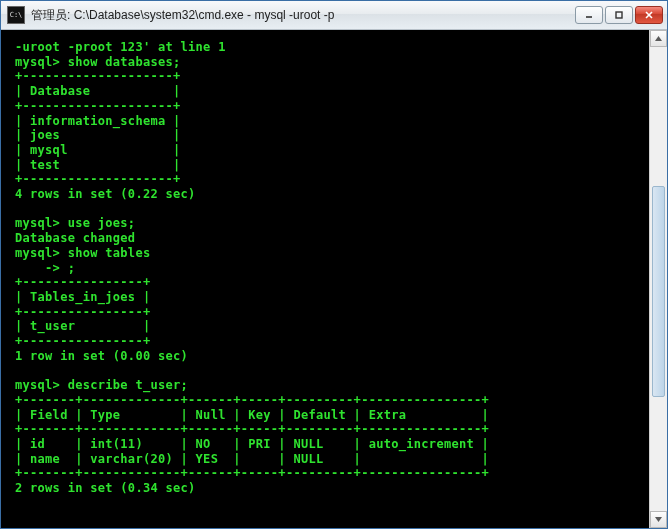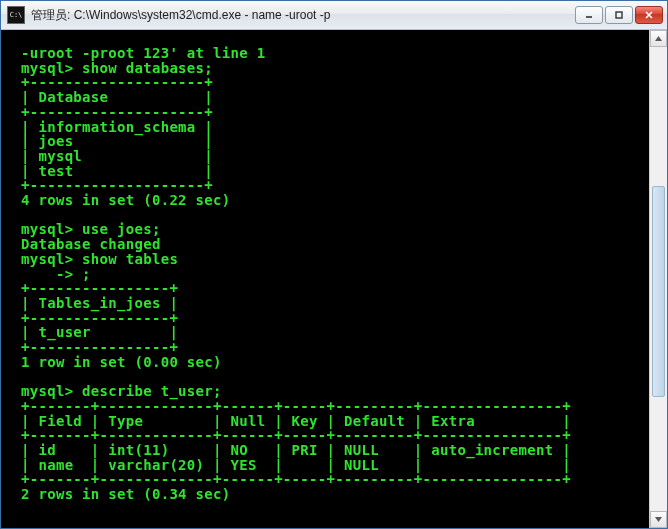--- a/index.html
+++ b/index.html
@@ -70,23 +70,23 @@
   }
   .winbtn svg { display: block; }
   .terminal {
     flex: 1;
     background: #000;
     padding: 2px 6px 4px 6px;
     overflow: hidden;
     position: relative;
   }
   .terminal pre {
-    margin: 14px;
+    margin: 8px;
     font-family: "Lucida Console","Consolas",monospace;
-    font-size: 14px;
+    font-size: 12px;
     line-height: 14.7px;
     color: #2fe32f;
     font-weight: bold;
     white-space: pre;
     letter-spacing: 0.3px;
   }
   .scrollbar {
     position: absolute;
     right: 0;
     top: 0;
@@ -121,21 +121,21 @@
 </style>
 </head>
 <body>
 
 <div class="window">
   <div class="titlebar">
     <div class="icon">
       <span>C:\</span>
     </div>
     <div class="title">
-      <span>管理员: </span><span>C:\Windows\system32\cmd.exe - name  -uroot -p</span>
+      <span>管理员: </span><span>C:\Database\system32\cmd.exe - mysql  -uroot -p</span>
     </div>
     <div class="winbtns">
       <div class="winbtn">
         <svg width="10" height="10" viewBox="0 0 10 10">
             <line x1="2" y1="7" x2="8" y2="7" stroke="#333" stroke-width="1.6"></line>
           </svg>
       </div>
       <div class="winbtn">
         <svg width="10" height="10" viewBox="0 0 10 10">
             <rect x="2" y="2" width="6" height="6" fill="none" stroke="#333" stroke-width="1.4"></rect>

